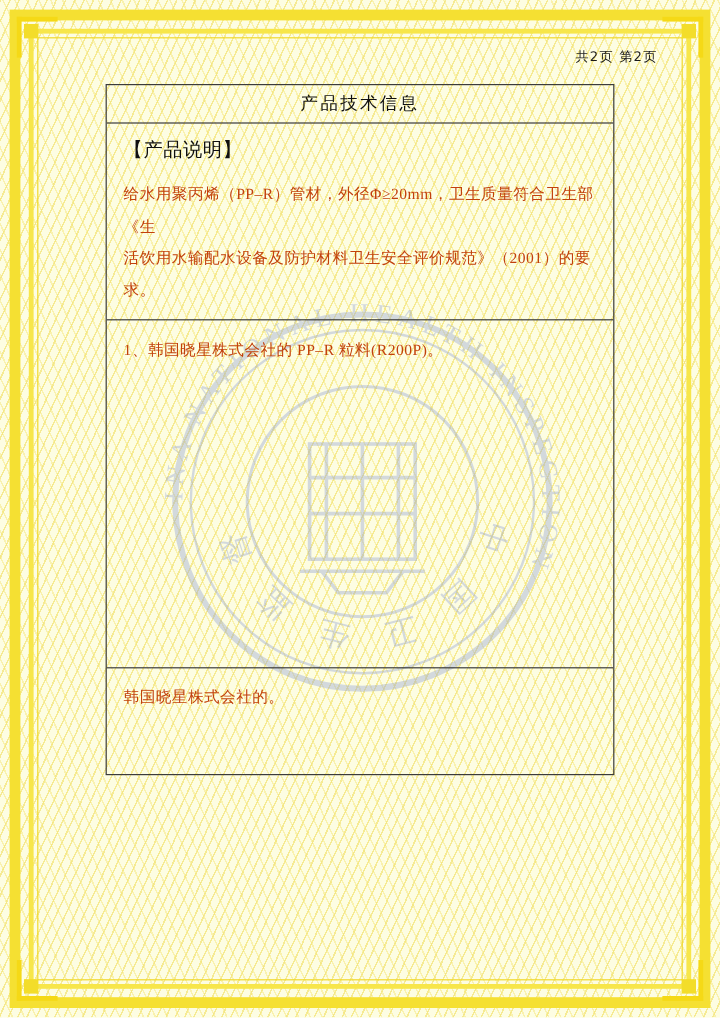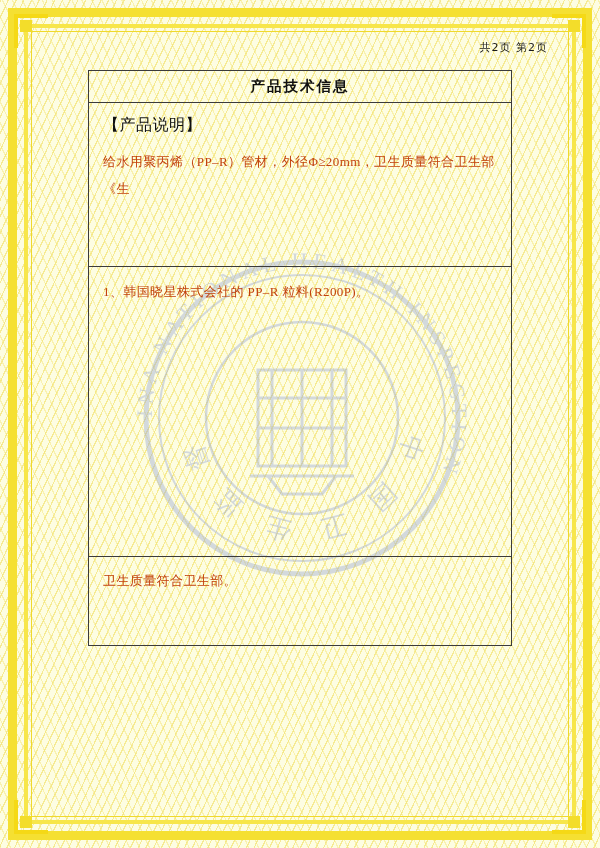--- a/index.html
+++ b/index.html
@@ -125,21 +125,21 @@
   .row:last-child { border-bottom: none; }
 
   .title-row {
     height: 32px;
     display: flex;
     align-items: center;
     justify-content: center;
   }
   .title-text {
     font-size: 14.5px;
-    font-weight: bold;
+    font-weight: normal;
     letter-spacing: 2px;
     color: #101010;
   }
 
   .sec {
     padding: 12px 14px 14px 14px;
     box-sizing: border-box;
   }
   .sec-head {
     font-size: 16px;
@@ -219,35 +219,36 @@
 
     <div class="row title-row">
       <div class="title-text">产品技术信息</div>
     </div>
 
     <div class="row row-desc">
       <div class="sec">
         <div class="sec-head">【产品说明】</div>
         <div class="sec-body">
           <p>给水用聚丙烯（PP–R）管材，外径Φ≥20mm，卫生质量符合卫生部《生</p>
+          <p>活饮用水输配水设备及防护材料卫生安全评价规范》（2001）的要求。</p>
         </div>
       </div>
     </div>
 
     <div class="row row-comp">
       <div class="sec">
         <div class="sec-body">
           <p class="list-item">1、韩国晓星株式会社的 PP–R 粒料(R200P)。</p>
         </div>
       </div>
     </div>
 
     <div class="row row-scope">
       <div class="sec">
         <div class="sec-body">
-          <p>卫生质量符合卫生部。</p>
+          <p>韩国晓星株式会社的。</p>
         </div>
       </div>
     </div>
 
 
   </div>
 </div>
 
 </body></html>

